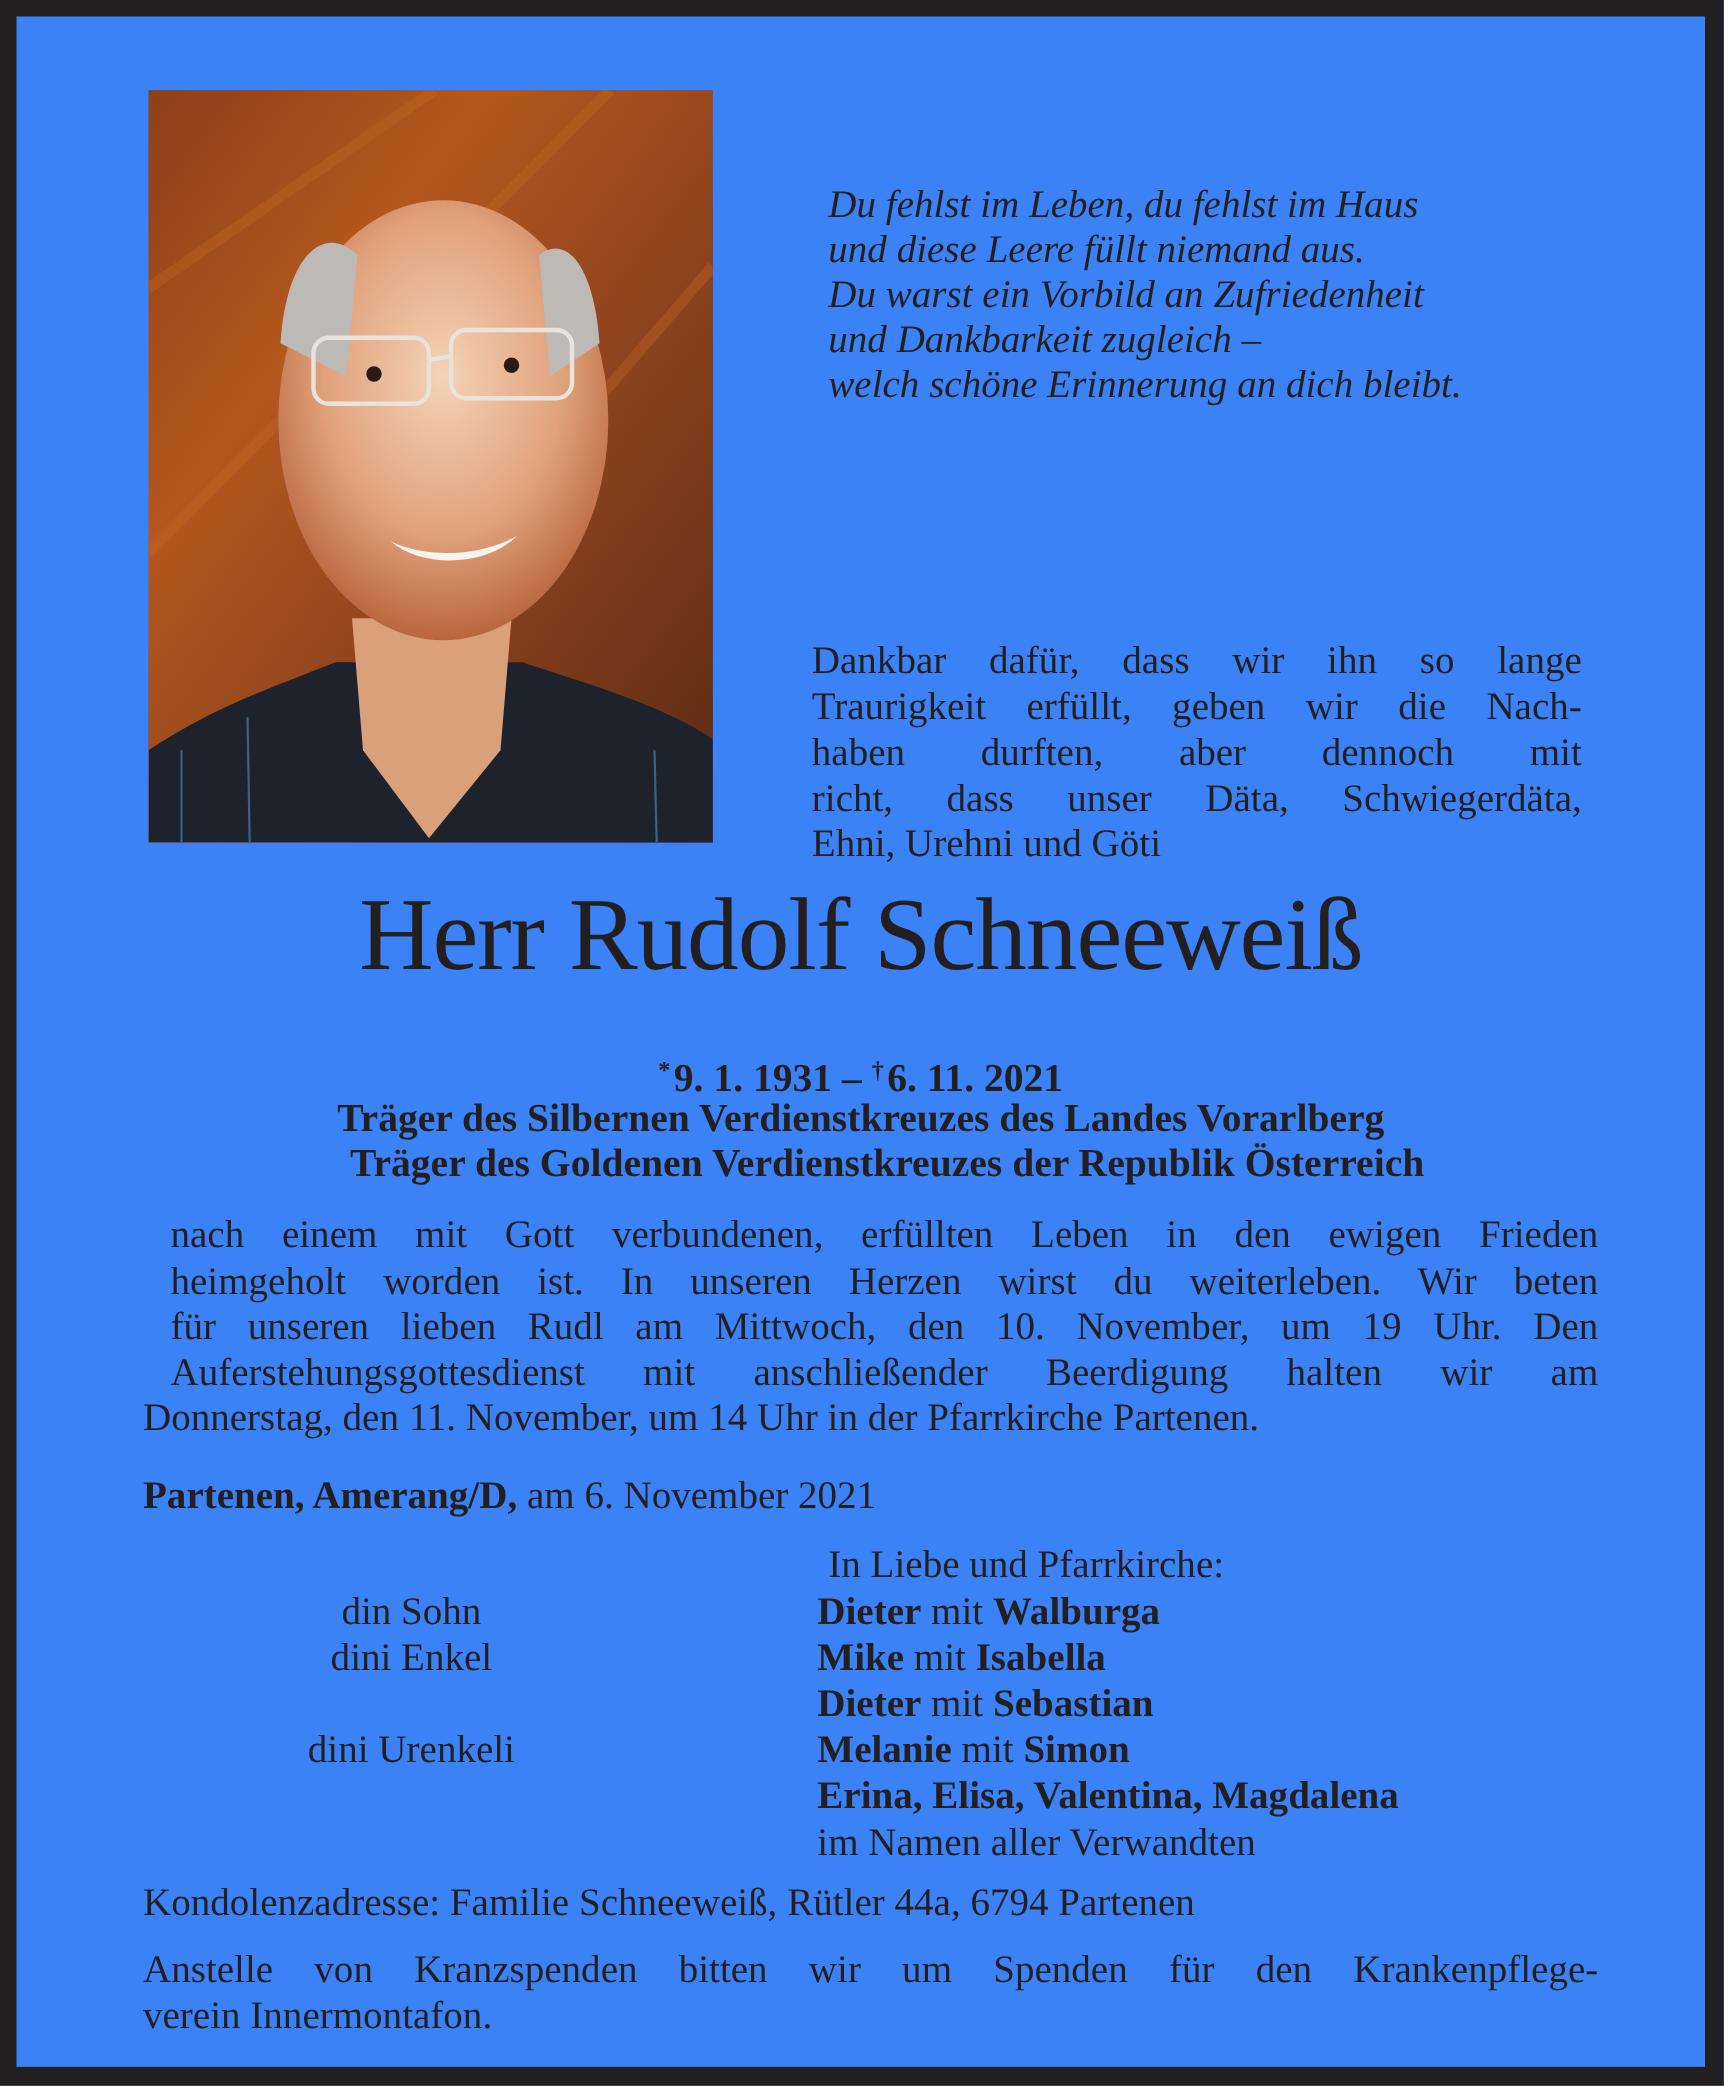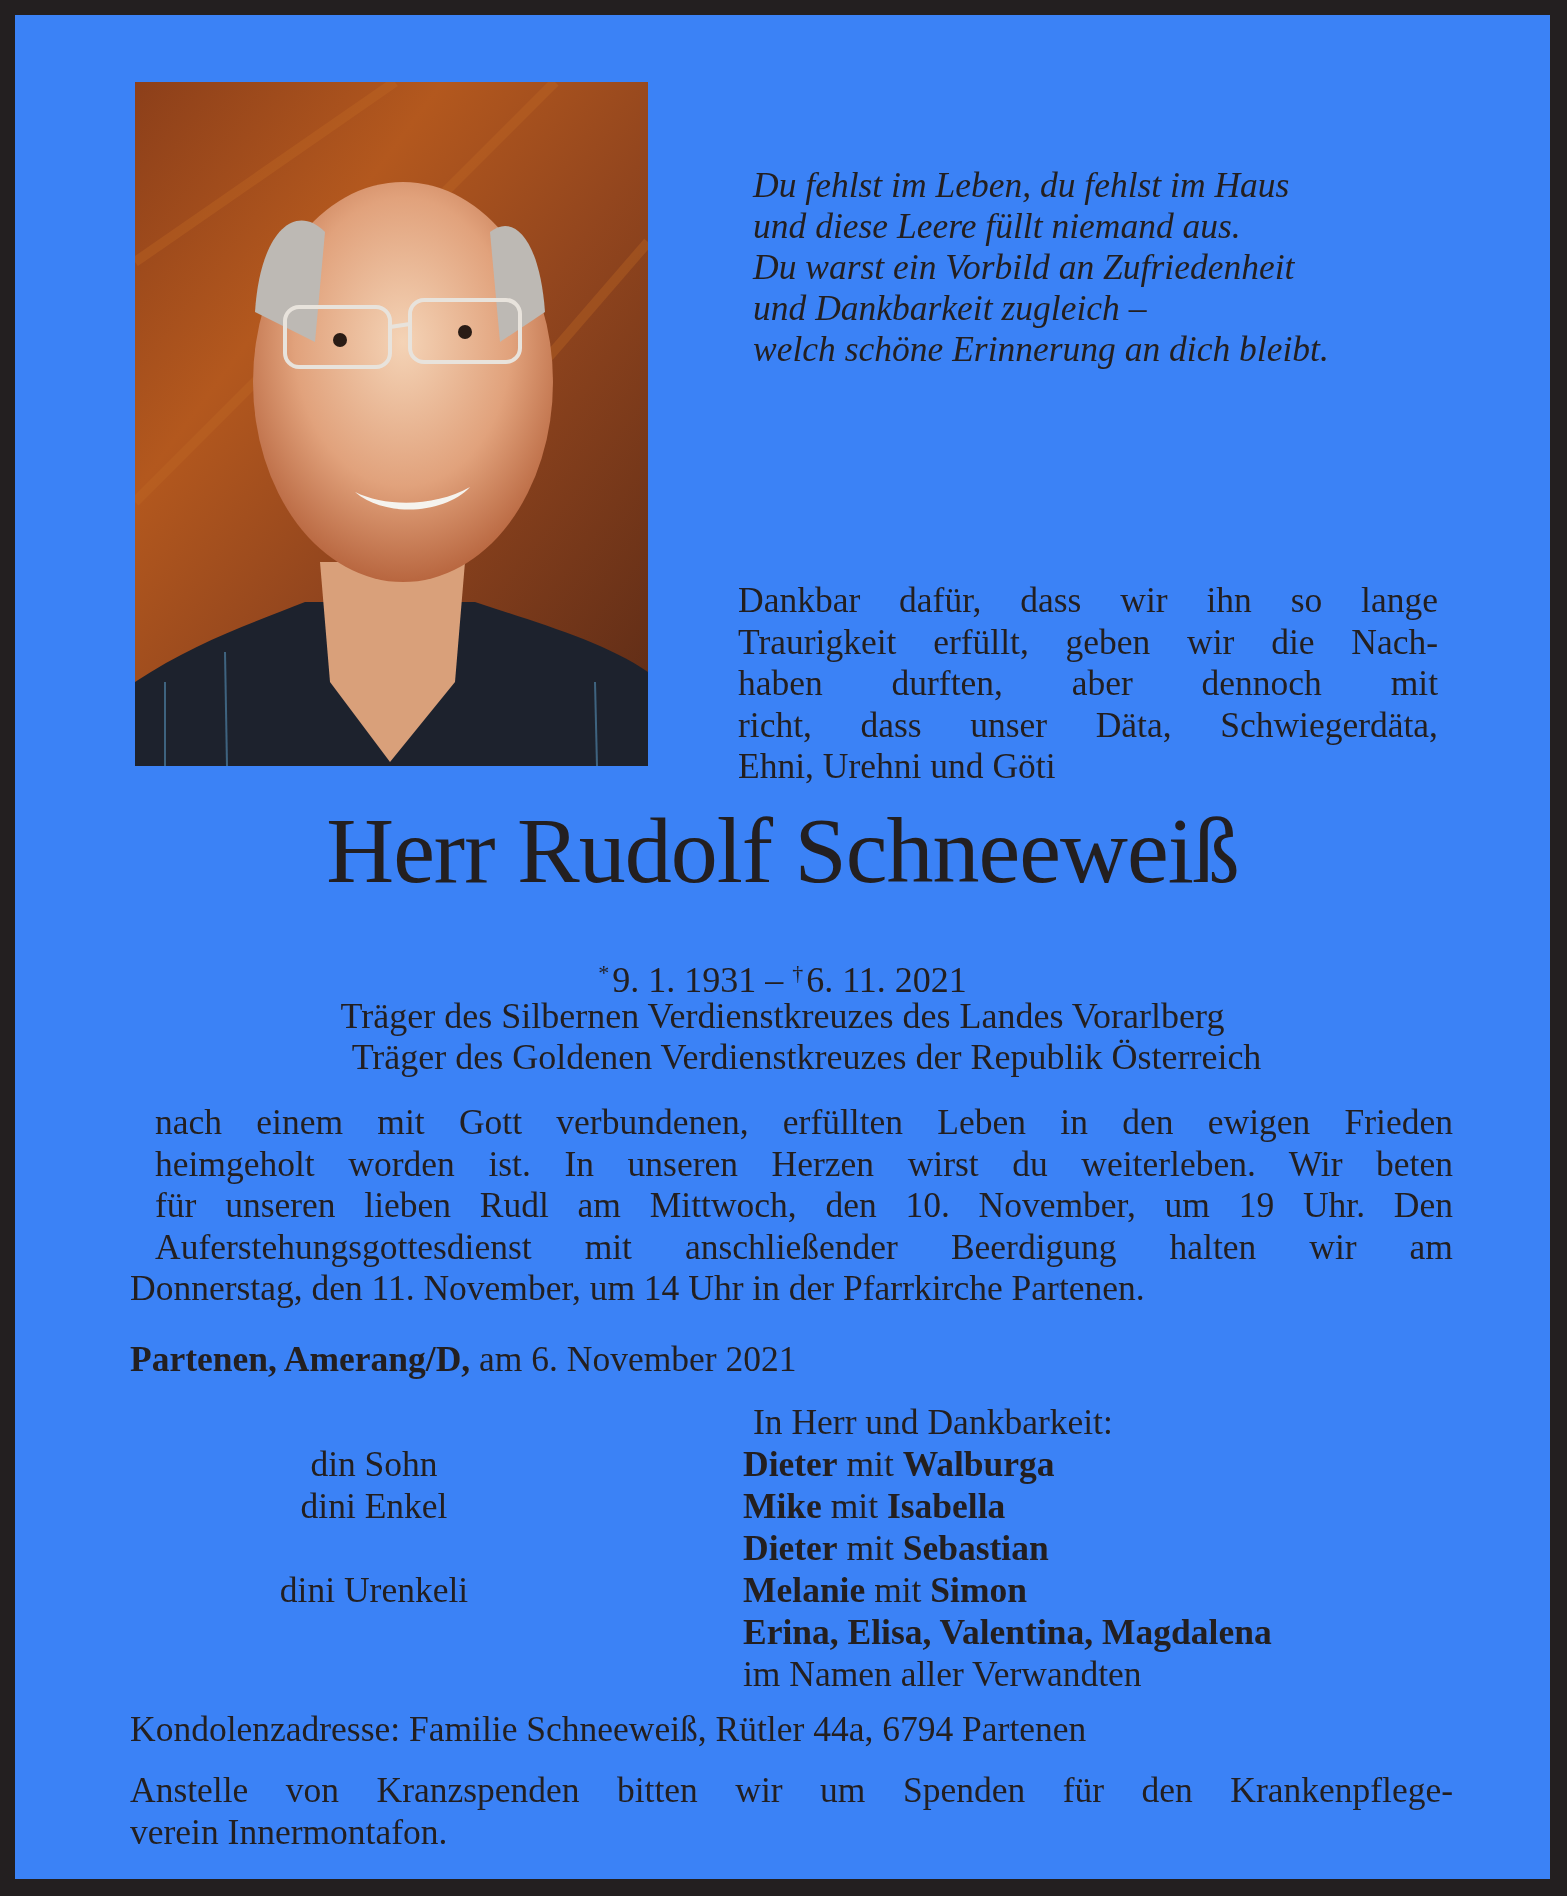--- a/index.html
+++ b/index.html
@@ -52,21 +52,21 @@
     text-align: center;
     font-family: "Liberation Serif", serif;
     font-size: 94px;
     line-height: 110px;
     letter-spacing: -1px;
   }
   .dates, .award {
     position: absolute; left: 0; right: 0;
     text-align: center;
     font-family: "Liberation Serif", serif;
-    font-weight: normal;
+    font-weight: bold;
     font-size: 36px;
     line-height: 42px;
   }
   .dates { top: 937px; }
   .dates sup { font-size: 22px; vertical-align: 12px; }
   .award1 { top: 980px; }
   .award2 { top: 1021px; margin-left: 48px; }
 
   .body-text {
     position: absolute;
@@ -196,21 +196,21 @@
   <div class="body-text">
     <div class="j">nach einem mit Gott verbundenen, erfüllten Leben in den ewigen Frieden</div>
     <div class="j">heimgeholt worden ist. In unseren Herzen wirst du weiterleben. Wir beten</div>
     <div class="j">für unseren lieben Rudl am Mittwoch, den 10. November, um 19 Uhr. Den</div>
     <div class="j">Auferstehungsgottesdienst mit anschließender Beerdigung halten wir am</div>
     <div>Donnerstag, den 11. November, um 14 Uhr in der Pfarrkirche Partenen.</div>
   </div>
 
   <div class="place"><b>Partenen, Amerang/D,</b><span> am 6. November 2021</span></div>
 
-  <div class="signoff">In Herr und Dankbarkeit:</div>
+  <div class="signoff">In Liebe und Pfarrkirche:</div>
 
   <div class="family">
     <div class="family-row">
       <span class="rel">din Sohn</span>
       <span class="names"><b>Dieter</b><span> mit </span><b>Walburga</b></span>
     </div>
     <div class="family-row">
       <span class="rel">dini Enkel</span>
       <span class="names"><b>Mike</b><span> mit </span><b>Isabella</b></span>
     </div>

